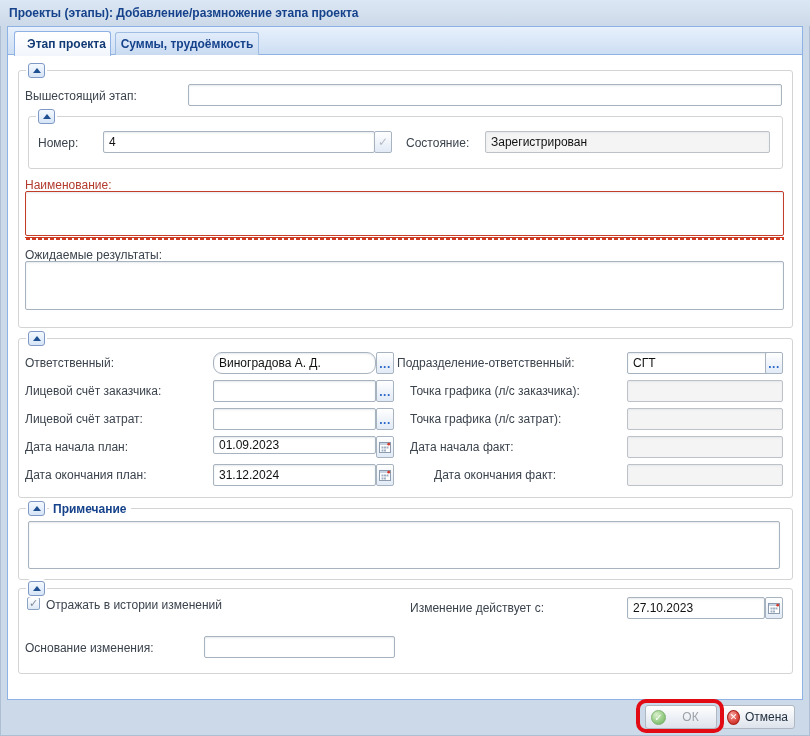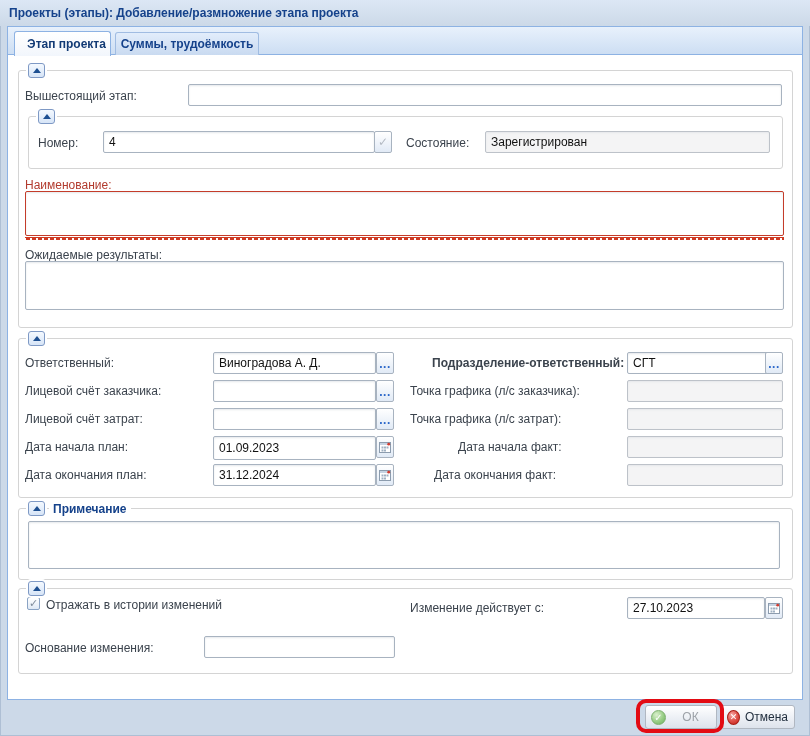--- a/index.html
+++ b/index.html
@@ -105,25 +105,25 @@
 
 <div class="lbl" style="left:25px;top:248px;">Ожидаемые результаты:</div>
 <textarea class="fld" style="left: 25px; top: 261px; width: 759px; height: 49px;"></textarea>
 
 <div class="fieldset" style="left:18px;top:338px;width:773px;height:158px;"></div>
 <div class="tool" style="left:28px;top:331px;">
   <span class="tri-up"></span>
 </div>
 
 <div class="lbl" style="left:25px;top:356px;">Ответственный:</div>
-<input class="fld" style="left: 213px; top: 352px; width: 163px; height: 22px;" value="Виноградова А. Д.">
+<input class="fld" style="left: 213px; top: 352px; width: 163px; height: 22px; border-radius: 9px;" value="Виноградова А. Д.">
 <span class="trigger" style="left:376px;top:352px;">
   <span class="dots">...</span>
 </span>
-<div class="lbl" style="left:432px;top:356px;font-weight:bold;">Подразделение-ответственный:</div>
+<div class="lbl" style="left:397px;top:356px;">Подразделение-ответственный:</div>
 <input class="fld" style="left: 627px; top: 352px; width: 150px; height: 22px;" value="СГТ">
 <span class="trigger" style="left:765px;top:352px;">
   <span class="dots">...</span>
 </span>
 
 <div class="lbl" style="left:25px;top:384px;">Лицевой счёт заказчика:</div>
 <input class="fld" style="left: 213px; top: 380px; width: 163px; height: 22px;" value="">
 <span class="trigger" style="left:376px;top:380px;">
   <span class="dots">...</span>
 </span>
@@ -132,30 +132,30 @@
 
 <div class="lbl" style="left:25px;top:412px;">Лицевой счёт затрат:</div>
 <input class="fld" style="left: 213px; top: 408px; width: 163px; height: 22px;" value="">
 <span class="trigger" style="left:376px;top:408px;">
   <span class="dots">...</span>
 </span>
 <div class="lbl" style="left:410px;top:412px;">Точка графика (л/с затрат):</div>
 <input class="fld disabled" style="left: 627px; top: 408px; width: 156px; height: 22px;">
 
 <div class="lbl" style="left:25px;top:440px;">Дата начала план:</div>
-<input class="fld" style="left: 213px; top: 436px; width: 163px; height: 24px;" value="01.09.2023">
+<input class="fld" style="left: 213px; top: 436px; width: 163px; height: 18px;" value="01.09.2023">
 <span class="trigger" style="left:376px;top:436px;">
   <svg width="12" height="12" viewBox="0 0 12 12">
       <rect x="0.5" y="1.5" width="11" height="10" fill="#ffffff" stroke="#8c9cae"></rect>
       <rect x="1" y="2" width="10" height="2" fill="#c6d3e2"></rect>
       <path d="M2.5 5.5h2v2h-2zM5 5.5h2v2H5zM7.5 5.5h2v2h-2zM2.5 8.5h2v2h-2zM5 8.5h2v2H5z" fill="#9fb0c2"></path>
       <circle cx="9.7" cy="3.2" r="1.4" fill="#d23b2f"></circle>
     </svg>
 </span>
-<div class="lbl" style="left:410px;top:440px;margin-left:48px;">Дата начала факт:</div>
+<div class="lbl" style="left:410px;top:440px;">Дата начала факт:</div>
 <input class="fld disabled" style="left: 627px; top: 436px; width: 156px; height: 22px;">
 
 <div class="lbl" style="left:25px;top:468px;">Дата окончания план:</div>
 <input class="fld" style="left: 213px; top: 464px; width: 163px; height: 22px;" value="31.12.2024">
 <span class="trigger" style="left:376px;top:464px;">
   <svg width="12" height="12" viewBox="0 0 12 12">
       <rect x="0.5" y="1.5" width="11" height="10" fill="#ffffff" stroke="#8c9cae"></rect>
       <rect x="1" y="2" width="10" height="2" fill="#c6d3e2"></rect>
       <path d="M2.5 5.5h2v2h-2zM5 5.5h2v2H5zM7.5 5.5h2v2h-2zM2.5 8.5h2v2h-2zM5 8.5h2v2H5z" fill="#9fb0c2"></path>
       <circle cx="9.7" cy="3.2" r="1.4" fill="#d23b2f"></circle>

